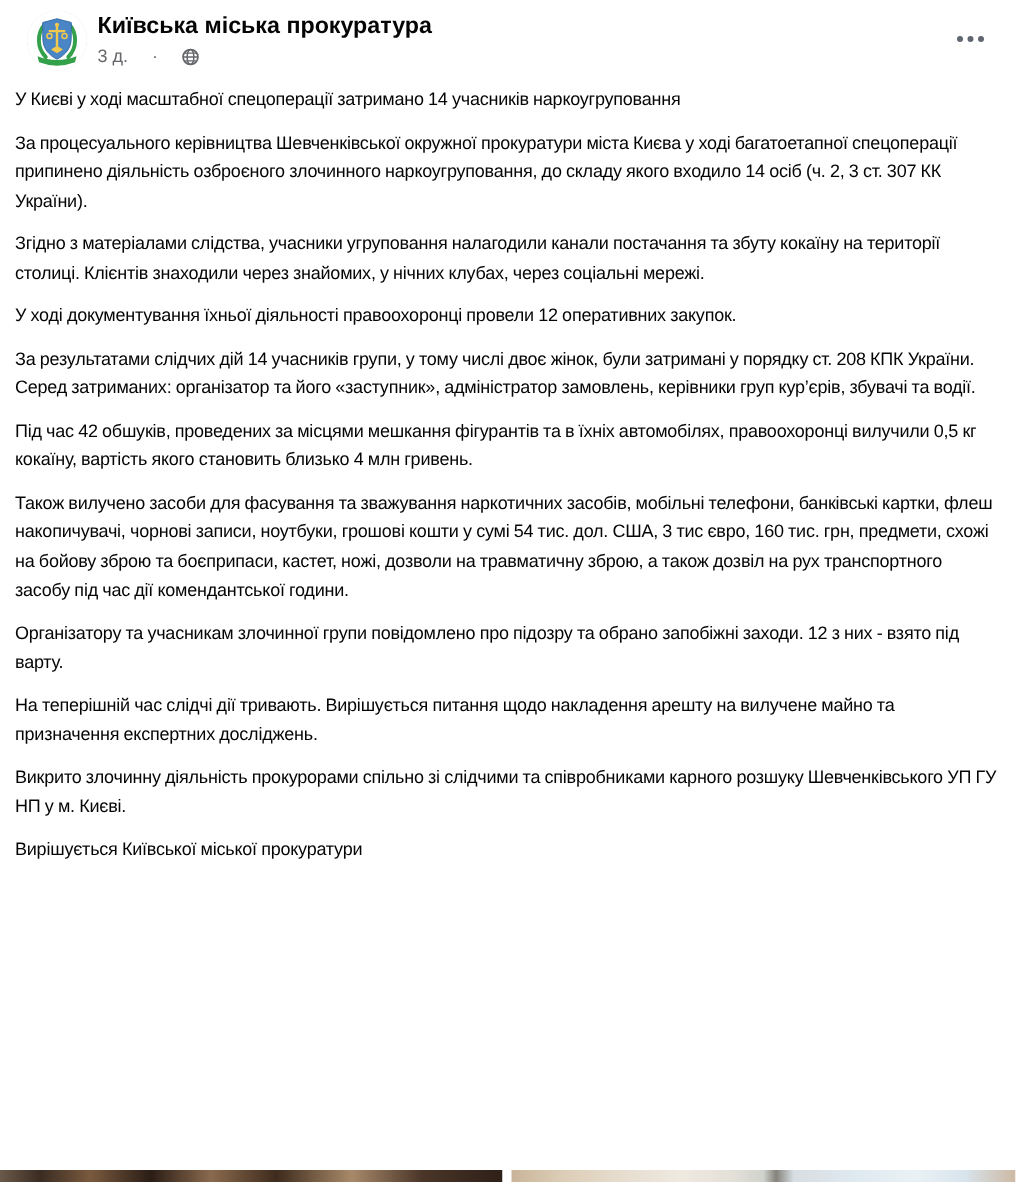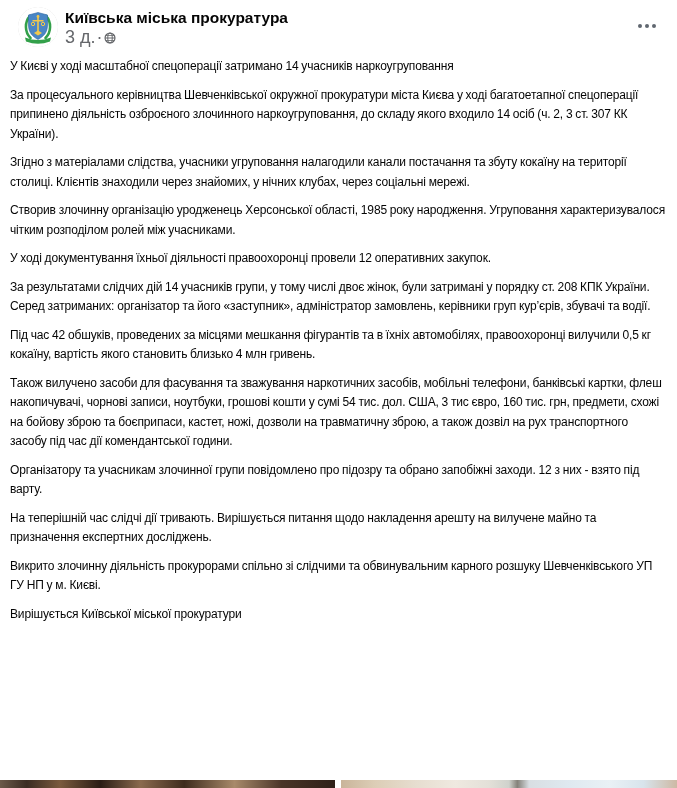--- a/index.html
+++ b/index.html
@@ -49,23 +49,23 @@
   .page-name {
     font-size: 15.5px;
     font-weight: 700;
     color: #050505;
     line-height: 20px;
     cursor: pointer;
   }
   .meta-row {
     display: flex;
     align-items: center;
-    gap: 1px;
+    gap: 16px;
     margin-top: 1px;
-    font-size: 18px;
+    font-size: 12px;
     color: #65676b;
     line-height: 17px;
   }
   .meta-row .dot-sep { color: #65676b; }
   .globe {
     display: inline-block;
     width: 12px;
     height: 12px;
     margin-top: 1px;
   }
@@ -178,28 +178,27 @@
           <i></i>
           <i></i>
       </span>
     </button>
   </div>
 
   <div class="post-body">
     <p>У Києві у ході масштабної спецоперації затримано 14 учасників наркоугруповання</p>
     <p>За процесуального керівництва Шевченківської окружної прокуратури міста Києва у ході багатоетапної спецоперації припинено діяльність озброєного злочинного наркоугруповання, до складу якого входило 14 осіб (ч. 2, 3 ст. 307 КК України).</p>
     <p>Згідно з матеріалами слідства, учасники угруповання налагодили канали постачання та збуту кокаїну на території столиці. Клієнтів знаходили через знайомих, у нічних клубах, через соціальні мережі.</p>
-    <p>Створив злочинну організацію уродженець Херсонської області, 1985 року народження. Угруповання характеризувалося чітким розподілом ролей між учасниками.</p>
     <p>У ході документування їхньої діяльності правоохоронці провели 12 оперативних закупок.</p>
     <p>За результатами слідчих дій 14 учасників групи, у тому числі двоє жінок, були затримані у порядку ст. 208 КПК України. Серед затриманих: організатор та його «заступник», адміністратор замовлень, керівники груп кур’єрів, збувачі та водії.</p>
     <p>Під час 42 обшуків, проведених за місцями мешкання фігурантів та в їхніх автомобілях, правоохоронці вилучили 0,5 кг кокаїну, вартість якого становить близько 4 млн гривень.</p>
     <p>Також вилучено засоби для фасування та зважування наркотичних засобів, мобільні телефони, банківські картки, флеш накопичувачі, чорнові записи, ноутбуки, грошові кошти у сумі 54 тис. дол. США, 3 тис євро, 160 тис. грн, предмети, схожі на бойову зброю та боєприпаси, кастет, ножі, дозволи на травматичну зброю, а також дозвіл на рух транспортного засобу під час дії комендантської години.</p>
     <p>Організатору та учасникам злочинної групи повідомлено про підозру та обрано запобіжні заходи. 12 з них - взято під варту.</p>
     <p>На теперішній час слідчі дії тривають. Вирішується питання щодо накладення арешту на вилучене майно та призначення експертних досліджень.</p>
-    <p>Викрито злочинну діяльність прокурорами спільно зі слідчими та обвинувальним карного розшуку Шевченківського УП ГУ НП у м. Києві.</p>
+    <p>Викрито злочинну діяльність прокурорами спільно зі слідчими та співробниками карного розшуку Шевченківського УП ГУ НП у м. Києві.</p>
     <p>Вирішується Київської міської прокуратури</p>
   </div>
 
   <div class="photo-strip">
     <div class="ph1"></div>
     <div class="gap"></div>
     <div class="ph2"></div>
   </div>
 
 </div>

